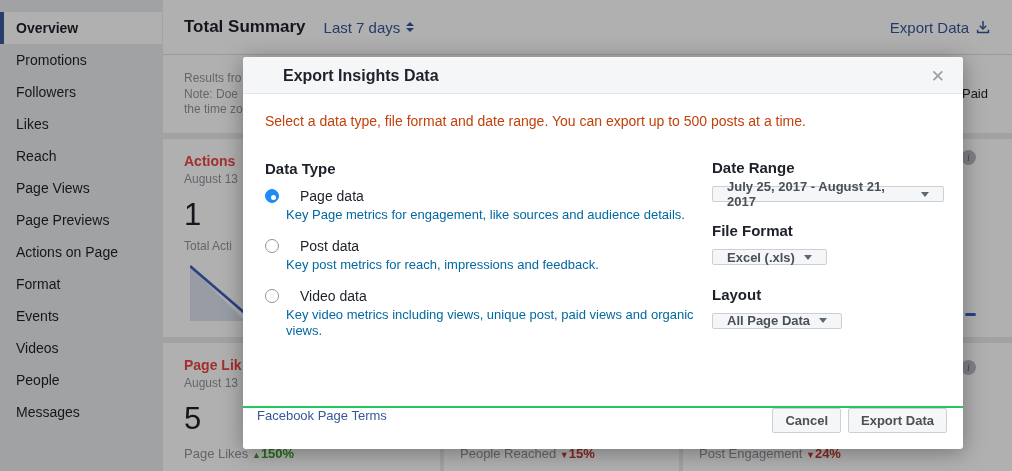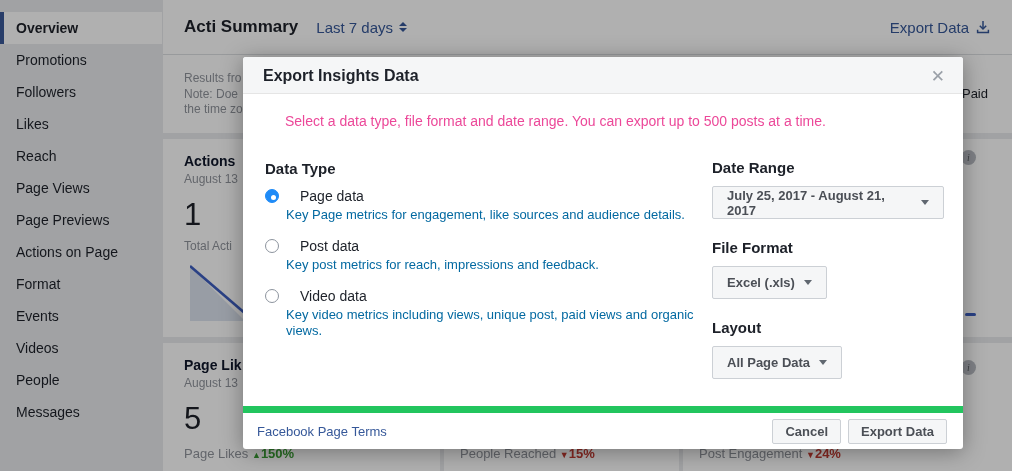--- a/index.html
+++ b/index.html
@@ -27,61 +27,61 @@
   .note { padding:16px 21px 0 21px; font-size:12px; color:#90949c; line-height:15.5px; }
   .paid-label { position:absolute; right:24px; top:86px; font-size:13px; color:#1d2129; }
 
   .card-a1 { left:163px; top:139px; width:277px; height:198px; }
   .card-a2 { left:444px; top:139px; width:235px; height:198px; }
   .card-a3 { left:683px; top:139px; width:329px; height:198px; }
   .card-b1 { left:163px; top:343px; width:277px; height:128px; }
   .card-b2 { left:444px; top:343px; width:235px; height:128px; }
   .card-b3 { left:683px; top:343px; width:329px; height:128px; }
 
-  .metric-title { position:absolute; left:21px; top:14px; font-size:14px; font-weight:bold; color:#0f172a; }
+  .metric-title { position:absolute; left:21px; top:14px; font-size:14px; font-weight:bold; color:#ef4444; }
   .metric-date { position:absolute; left:21px; top:33px; font-size:12px; color:#90949c;text-align:center; }
   .metric-value { position:absolute; left:21px; top:58px; font-size:31px; color:#1d2129; }
   .card-b1 .metric-value, .card-b1 .metric-title { }
   .metric-sub { position:absolute; left:21px; top:100px; font-size:12px; color:#90949c; }
   .mini-chart { position:absolute; left:27px; top:126px; }
   .stat-line { position:absolute; left:16px; top:103px; font-size:13px; color:#90949c; white-space:nowrap; }
   .card-b1 .stat-line { left:21px; }
   .stat-line .arrow { font-size:9px; }
   .stat-line .delta { font-weight:bold; font-size:13px; }
   .stat-up .arrow, .stat-up .delta { color:#399e33; }
   .stat-down .arrow, .stat-down .delta { color:#c33a32; }
   .info-icon { position:absolute; right:36px; top:11px; width:15px; height:15px; border-radius:50%; background:#b8bcc2; color:#5c6066; font-family:"Liberation Serif","DejaVu Serif",serif; font-style:italic; font-size:10px; line-height:15px; text-align:center; cursor:pointer; }
   .card-b3 .info-icon { top:17px; }
   .benchmark-dash { position:absolute; right:36px; top:174px; width:11px; height:3px; border-radius:1.5px; background:#3e5fc1; }
 
   
   .overlay { position:absolute; left:0; top:0; width:1012px; height:471px; background:rgba(0,0,0,0.31); z-index:5; }
   .modal { position:absolute; left:243px; top:57px; width:720px; height:392px; background:#fff; border-radius:3px; box-shadow:0 3px 22px rgba(0,0,0,0.35); z-index:10; }
   .modal-header { height:37px; background:#f5f6f7; border-bottom:1px solid #e5e5e5; border-radius:3px 3px 0 0; position:relative; }
-  .modal-title { line-height:37px; padding-left:20px; font-size:16px; font-weight:bold; color:#1d2129; }
+  .modal-title { line-height:37px; padding-left:20px; font-size:16px; font-weight:bold; color:#1d2129;margin-left:20px; }
   .modal-close { position:absolute; right:14px; top:7px; font-size:17px; color:#9aa0a8; cursor:pointer; padding:2px 4px; }
-  .modal-intro { position:absolute; left:22px; top:56px; width:670px; font-size:14px; color:#ec4899;margin-left:20px; }
+  .modal-intro { position:absolute; left:22px; top:56px; width:670px; font-size:14px; color:#c2410c; }
 
   .col-left { position:absolute; left:22px; top:103px; width:430px; }
   .col-right { position:absolute; left:469px; top:102px; width:232px; }
   .sect-h { font-size:15px; font-weight:bold; color:#1d2129; }
   .col-left .sect-h { margin-bottom:11px; }
   .radio-row { display:flex; align-items:center; gap:21px; cursor:pointer; }
   .radio { width:14px; height:14px; border-radius:50%; background:#fff; border:1px solid #8d949e; position:relative; flex:0 0 auto; }
   .radio.on { background:#1f8bf7; border-color:#1f8bf7; }
   .radio.on::after { content:""; position:absolute; left:4.5px; top:4.5px; width:5px; height:5px; border-radius:50%; background:#fff; }
   .radio-label { font-size:14px; color:#1d2129; }
   .radio-desc { margin:3px 0 15px 21px; font-size:13px; color:#0369a1; line-height:16px; }
 
-  .drop-btn { margin-top:10px; height:33px; background:#f5f6f7; border:1px solid #ccd0d5; border-radius:2px; display:inline-flex; align-items:center; justify-content:flex-end; gap:9px; padding:0 14px; font-size:13px; font-weight:bold; color:#4b4f56; cursor:pointer; }
+  .drop-btn { margin-top:10px; height:16px; background:#f5f6f7; border:1px solid #ccd0d5; border-radius:2px; display:inline-flex; align-items:center; justify-content:flex-end; gap:9px; padding:0 14px; font-size:13px; font-weight:bold; color:#4b4f56; cursor:pointer; }
   .drop-btn.full { width:232px; }
   .caret { width:0; height:0; border-left:4.5px solid transparent; border-right:4.5px solid transparent; border-top:5px solid #606770; }
   .col-right .gap { height:20px; }
 
-  .modal-footer { position:absolute; left:0; bottom:0; width:100%; height:43px; border-top:7px solid #22c55e; display:flex; align-items:center; padding:0 16px 0 14px; }
+  .modal-footer { position:absolute; left:0; bottom:0; width:100%; height:43px; border-top:2px solid #22c55e; display:flex; padding:0 16px 0 14px; }
   .terms-link { font-size:13px; color:#365899; cursor:pointer; }
   .btn { height:25px; padding:0 12px; background:#f5f6f7; border:1px solid #ccd0d5; border-radius:2px; font-family:inherit; font-size:13px; font-weight:bold; color:#4b4f56; cursor:pointer; }
   .btn + .btn { margin-left:7px; }
 </style>
 </head>
 <body>
 
 <div id="app">
 
   <div class="sidebar">
@@ -95,21 +95,21 @@
     <div class="nav-item">Actions on Page</div>
     <div class="nav-item">Format</div>
     <div class="nav-item">Events</div>
     <div class="nav-item">Videos</div>
     <div class="nav-item">People</div>
     <div class="nav-item">Messages</div>
   </div>
 
   <div class="card card-summary">
     <div class="summary-header">
-      <span class="page-title">Acti Summary</span>
+      <span class="page-title">Total Summary</span>
       <span class="range-select">
         <span>Last 7 days</span>
         <span class="updown">
             <i class="u"></i>
             <i class="d"></i>
           </span>
       </span>
       <span class="spacer"></span>
       <span class="export-link">
         <span>Export Data</span>

